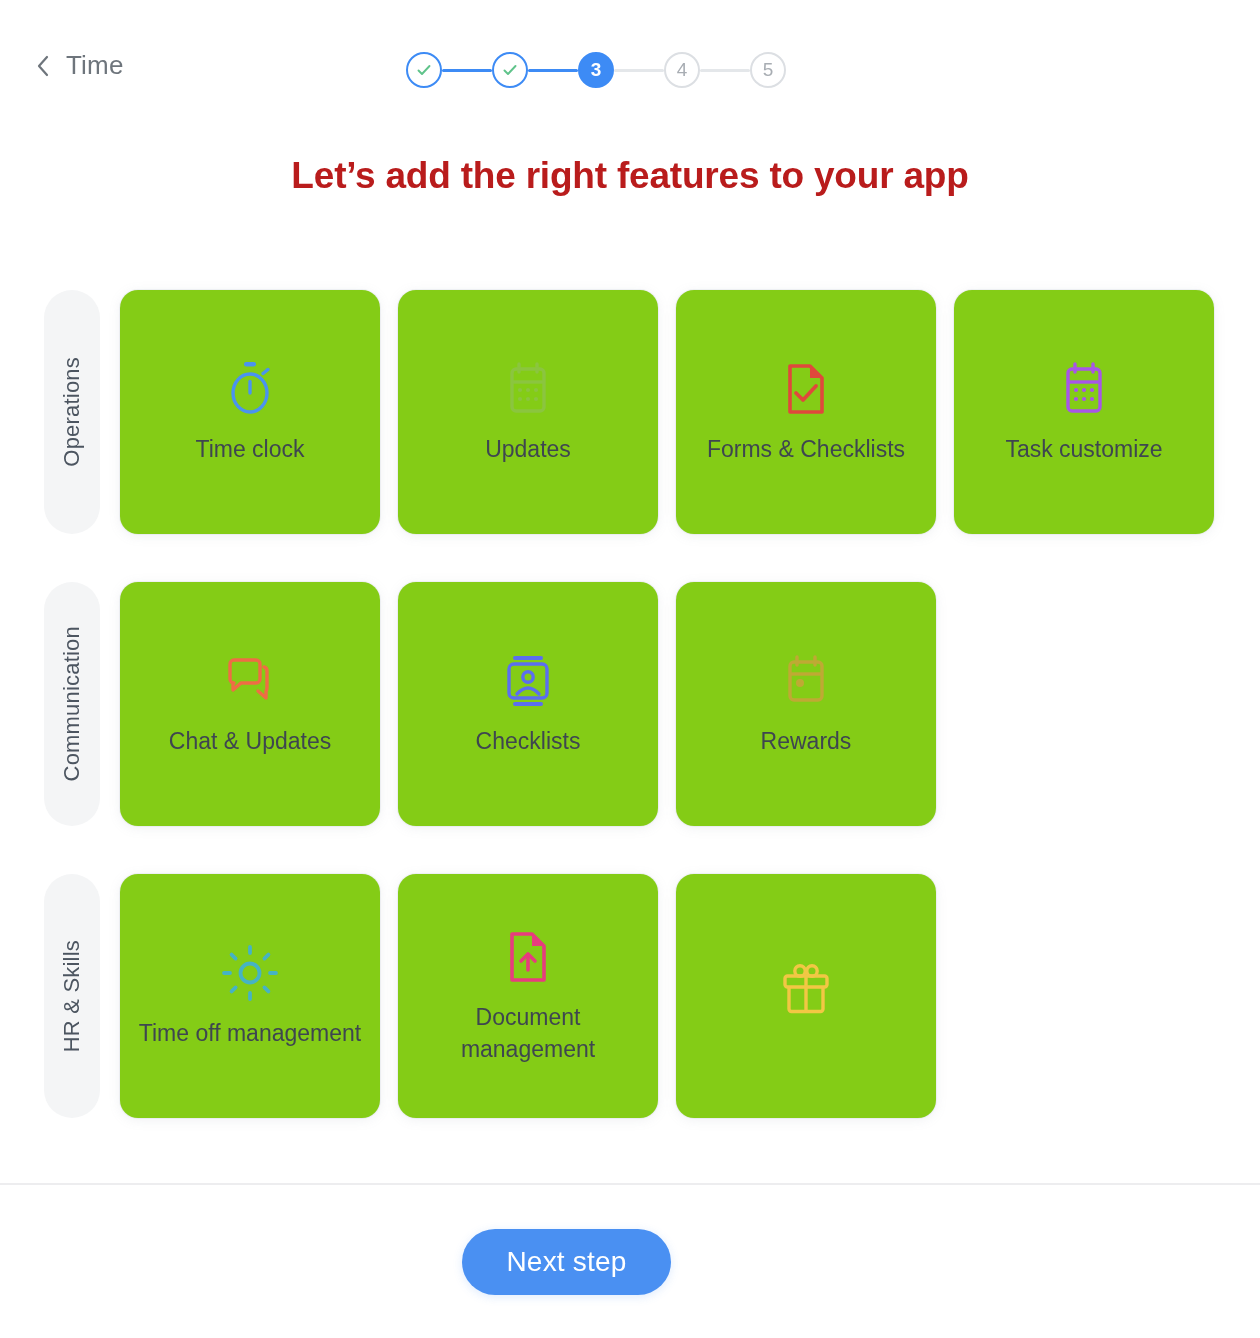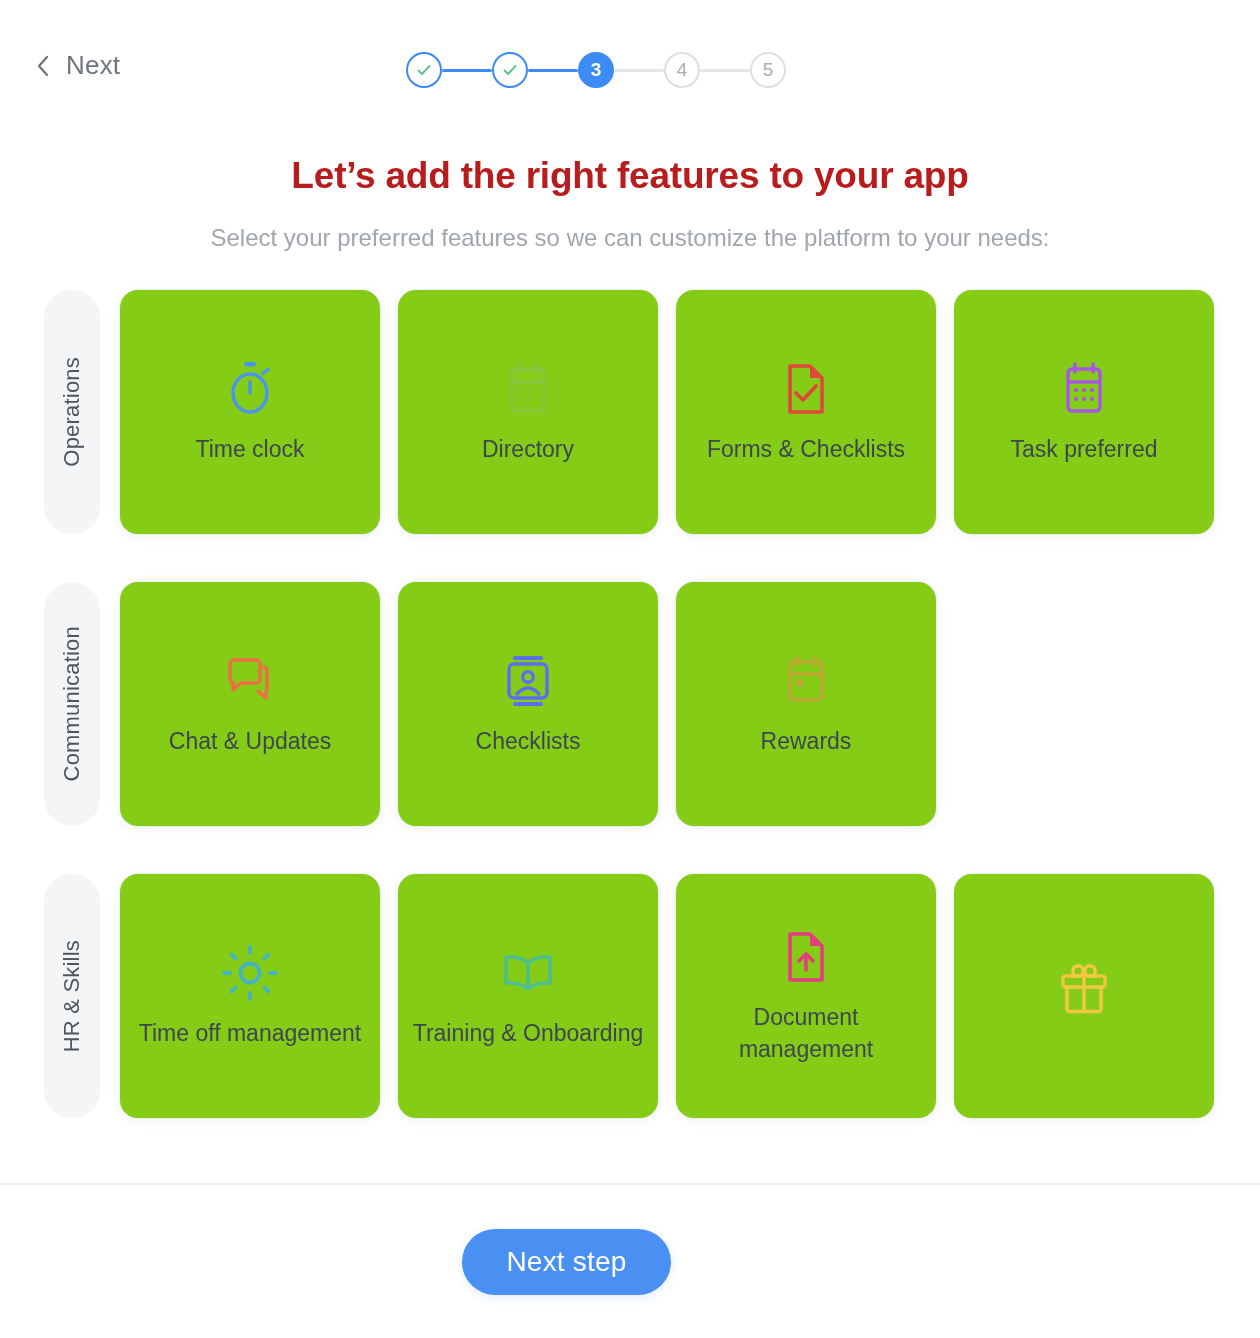--- a/index.html
+++ b/index.html
@@ -106,21 +106,21 @@
 <div class="page">
 
   <div class="topbar">
 
     <div class="back-btn">
       <span class="back-chevron">
         <svg viewBox="0 0 14 22" width="14" height="22">
           <polyline points="11,2 3,11 11,20" fill="none" stroke="#6e757c" stroke-width="2.2" stroke-linecap="round" stroke-linejoin="round"></polyline>
         </svg>
       </span>
-      <span class="back-label">Next</span>
+      <span class="back-label">Time</span>
     </div>
 
     <div class="stepper">
 
       <div class="step done">
         <span class="step-check">
           <svg viewBox="0 0 18 18" width="18" height="18">
             <polyline points="3.5,9.5 7,13 14.5,5" fill="none" stroke="#5fc38a" stroke-width="1.9" stroke-linecap="round" stroke-linejoin="round"></polyline>
           </svg>
         </span>
@@ -140,21 +140,20 @@
       <div class="connector empty"></div>
 
       <div class="step todo">4</div>
       <div class="connector empty"></div>
 
       <div class="step todo">5</div>
     </div>
   </div>
 
   <div class="title">Let’s add the right features to your app</div>
-  <div class="subtitle">Select your preferred features so we can customize the platform to your needs:</div>
 
   <div class="groups">
 
     <div class="group">
       <div class="cat-pill">
         <span class="cat-label">Operations</span>
       </div>
       <div class="cards">
 
         <div class="card">
@@ -176,21 +175,21 @@
               <rect x="11" y="9" width="32" height="42" rx="4" fill="none" stroke="#8bc53f" stroke-width="3.4"></rect>
               <path d="M11 22 L43 22" stroke="#8bc53f" stroke-width="3.4"></path>
               <circle cx="19" cy="30" r="2.1" fill="#8bc53f"></circle>
               <circle cx="27" cy="30" r="2.1" fill="#8bc53f"></circle>
               <circle cx="35" cy="30" r="2.1" fill="#8bc53f"></circle>
               <circle cx="19" cy="39" r="2.1" fill="#8bc53f"></circle>
               <circle cx="27" cy="39" r="2.1" fill="#8bc53f"></circle>
               <circle cx="35" cy="39" r="2.1" fill="#8bc53f"></circle>
             </svg>
           </span>
-          <span class="card-label">Directory</span>
+          <span class="card-label">Updates</span>
         </div>
 
         <div class="card">
           <span class="card-icon">
             <svg viewBox="0 0 50 58" width="50" height="58">
               <path d="M9 6 h20 l12 12 v34 h-32 z" fill="none" stroke="#e0483c" stroke-width="3.6" stroke-linejoin="round"></path>
               <path d="M29 6 l12 12 h-12 z" fill="#e0483c"></path>
               <polyline points="15,33 22,40 35,26" fill="none" stroke="#e0483c" stroke-width="3.8" stroke-linecap="round" stroke-linejoin="round"></polyline>
             </svg>
           </span>
@@ -204,21 +203,21 @@
               <rect x="11" y="9" width="32" height="42" rx="4" fill="none" stroke="#a855e8" stroke-width="3.4"></rect>
               <path d="M11 22 L43 22" stroke="#a855e8" stroke-width="3.4"></path>
               <circle cx="19" cy="30" r="2.1" fill="#a855e8"></circle>
               <circle cx="27" cy="30" r="2.1" fill="#a855e8"></circle>
               <circle cx="35" cy="30" r="2.1" fill="#a855e8"></circle>
               <circle cx="19" cy="39" r="2.1" fill="#a855e8"></circle>
               <circle cx="27" cy="39" r="2.1" fill="#a855e8"></circle>
               <circle cx="35" cy="39" r="2.1" fill="#a855e8"></circle>
             </svg>
           </span>
-          <span class="card-label">Task preferred</span>
+          <span class="card-label">Task customize</span>
         </div>
       </div>
     </div>
 
     <div class="group">
       <div class="cat-pill">
         <span class="cat-label">Communication</span>
       </div>
       <div class="cards">
 
@@ -278,29 +277,20 @@
                 <path d="M10.6 10.6 l4 4"></path>
                   <path d="M43.4 43.4 l4 4"></path>
                 <path d="M47.4 10.6 l-4 4"></path>
                   <path d="M14.6 43.4 l-4 4"></path>
               </g>
             </svg>
           </span>
           <span class="card-label">Time off management</span>
         </div>
 
-        <div class="card">
-          <span class="card-icon">
-            <svg viewBox="0 0 60 46" width="60" height="46">
-              <path d="M30 13 q-8 -7 -22 -6 v26 q14 -1 22 6 q8 -7 22 -6 v-26 q-14 -1 -22 6 z" fill="none" stroke="#4fbe8f" stroke-width="3.6" stroke-linejoin="round"></path>
-              <path d="M30 13 v26" fill="none" stroke="#4fbe8f" stroke-width="3.6"></path>
-            </svg>
-          </span>
-          <span class="card-label">Training &amp; Onboarding</span>
-        </div>
 
         <div class="card">
           <span class="card-icon">
             <svg viewBox="0 0 50 58" width="50" height="58">
               <path d="M9 6 h20 l12 12 v34 h-32 z" fill="none" stroke="#e73c7e" stroke-width="3.6" stroke-linejoin="round"></path>
               <path d="M29 6 l12 12 h-12 z" fill="#e73c7e"></path>
               <path d="M25 42 v-15" stroke="#e73c7e" stroke-width="3.6" stroke-linecap="round"></path>
               <polyline points="18,33 25,26 32,33" fill="none" stroke="#e73c7e" stroke-width="3.6" stroke-linecap="round" stroke-linejoin="round"></polyline>
             </svg>
           </span>

